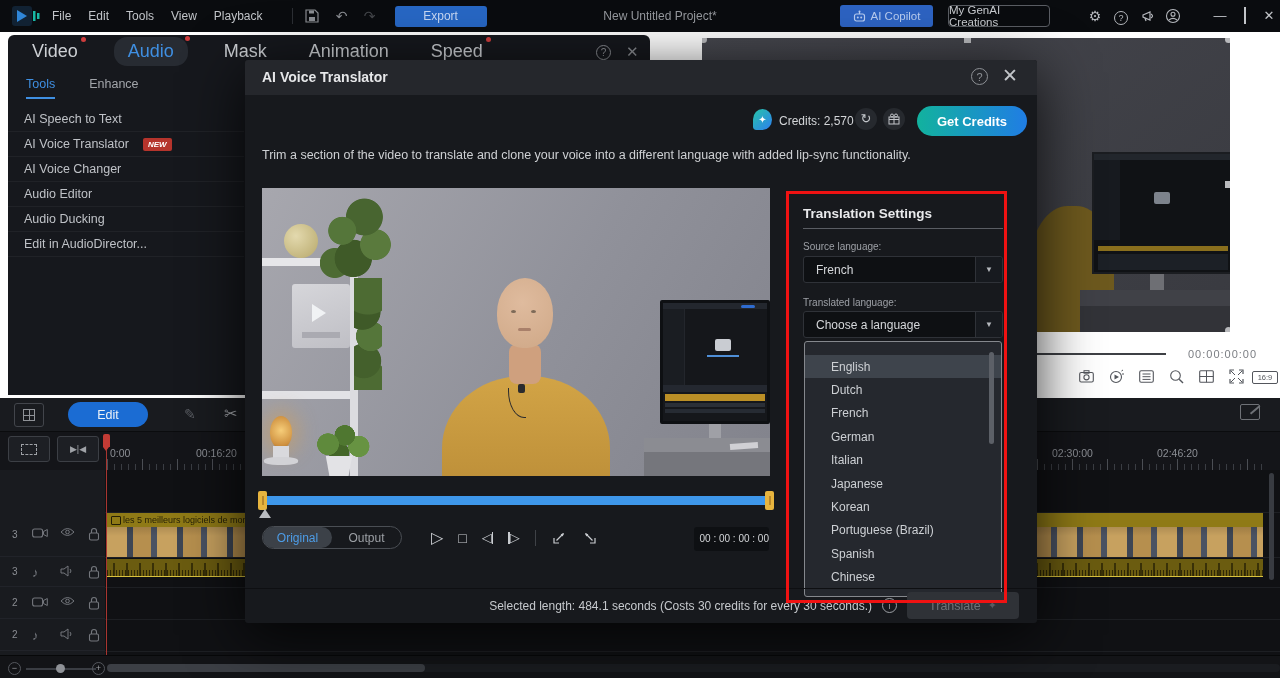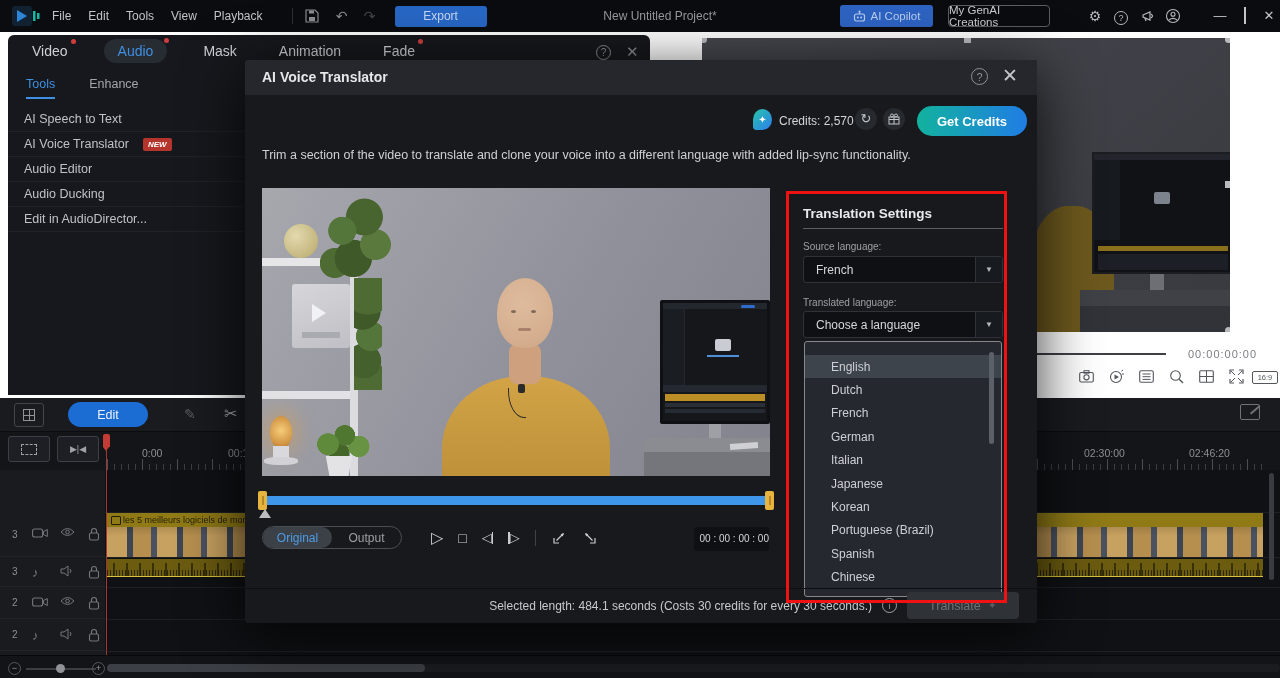--- a/index.html
+++ b/index.html
@@ -18,21 +18,21 @@
   #project-title { position:absolute; left:540px; width:240px; text-align:center; font-size:12px; color:#96999e; top:9px; }
   #copilot-btn { position:absolute; left:840px; top:5px; width:93px; height:22px; background:#2d63c2; border-radius:3px; display:flex; align-items:center; justify-content:center; gap:5px; color:#b9cdf0; font-size:11.5px; }
   #genai-btn { position:absolute; left:948px; top:5px; width:102px; height:22px; border:1px solid #5a5d63; border-radius:4px; display:flex; align-items:center; justify-content:center; color:#c9ccd0; font-size:11.5px; }
   .tr-icon { position:absolute; top:7px; width:18px; height:18px; color:#b5b8bd; font-size:14px; text-align:center; line-height:18px; }
   .win-btn { position:absolute; top:8px; width:16px; height:16px; color:#c2c5c9; font-size:13px; text-align:center; line-height:15px; }
   .restore-box { width:9px; height:9px; border:1px solid #c2c5c9; margin:3px auto; }
 
   
   #audio-panel { position:absolute; left:8px; top:35px; width:642px; height:360px; background:#16181d; border-radius:6px 6px 0 0; }
   #tab-row { position:absolute; left:0; top:0; width:100%; height:32px; display:flex; align-items:center; padding-left:18px; gap:30px; }
-  .tab { position:relative; font-size:14px; color:#cdd0d4; padding:3px 6px; }
+  .tab { position:relative; font-size:18px; color:#cdd0d4; padding:3px 6px; }
   .tab[data-active="true"] { background:#272b32; border-radius:13px; padding:4px 14px; color:#3f8fe2; }
   .tab .dot { display:none; position:absolute; right:-2px; top:-1px; width:5px; height:5px; border-radius:50%; background:#cf3d3d; }
   .tab[data-badge="true"] .dot { display:block; }
   #panel-help { position:absolute; left:588px; top:10px; width:15px; height:15px; border:1px solid #8a8d92; border-radius:50%; color:#8a8d92; font-size:10px; text-align:center; line-height:14px; }
   #panel-close { position:absolute; left:618px; top:8px; color:#8a8d92; font-size:15px; }
   #subtab-row { position:absolute; left:18px; top:42px; display:flex; gap:34px; }
   .subtab { font-size:12.5px; color:#a2a5aa; padding-bottom:6px; }
   .subtab[data-active="true"] { color:#3f8fe2; border-bottom:2px solid #3f8fe2; }
   #tool-list { position:absolute; left:0; top:72px; width:236px; }
   .tool-item { position:relative; height:25px; display:flex; align-items:center; padding-left:16px; font-size:12.5px; color:#bfc2c7; border-bottom:1px solid #202227; }
@@ -60,21 +60,21 @@
   #pen-icon { position:absolute; left:184px; top:8px; color:#5b5e64; font-size:14px; }
   #scissors-icon { position:absolute; left:224px; top:6px; color:#a3a6ab; font-size:16px; }
   #board-pen-icon { position:absolute; left:1240px; top:6px; width:20px; height:16px; border:1px solid #6f7277; border-radius:2px; }
   #board-pen-icon::after { content:""; position:absolute; left:8px; top:4px; width:12px; height:1.5px; background:#6f7277; transform:rotate(-40deg); }
 
   
   #tl-header { position:absolute; left:0; top:432px; width:1280px; height:38px; background:#141519; }
   .tlh-btn { position:absolute; top:4px; width:42px; height:26px; background:#1d1f24; border:1px solid #3c3f45; border-radius:3px; display:flex; align-items:center; justify-content:center; color:#9fa2a7; }
   .dash-rect { width:16px; height:11px; border:1px dashed #9fa2a7; }
   .snap-glyph { font-size:9px; letter-spacing:0; color:#9fa2a7; }
-  .ruler-label { position:absolute; top:15px; font-size:10.5px; color:#8c8f95;margin-left:32px; }
+  .ruler-label { position:absolute; top:15px; font-size:10.5px; color:#8c8f95; }
   .ticks { position:absolute; top:27px; height:11px;
      background:
        repeating-linear-gradient(90deg,#4b4e54 0 1px,transparent 1px 35px),
        repeating-linear-gradient(90deg,#3a3d43 0 1px,transparent 1px 7px);
      background-size:100% 11px,100% 6px; background-position:0 0,0 5px; background-repeat:no-repeat; }
 
   
   #tracks { position:absolute; left:0; top:470px; width:1280px; height:185px; background:#101114; }
   #track-heads { position:absolute; left:0; top:0; width:105px; height:185px; background:#191b1f; }
   .track-row { position:absolute; left:0; width:105px; display:flex; align-items:center; gap:12px; padding-left:12px; border-bottom:1px solid #212329; color:#74777d; }
@@ -242,38 +242,42 @@
       </div>
         <div class="tab" data-badge="false" data-active="false">
         <span>Mask</span>
         
       </div>
         <div class="tab" data-badge="false" data-active="false">
         <span>Animation</span>
         
       </div>
         <div class="tab" data-badge="true" data-active="false">
-        <span>Fade</span>
+        <span>Speed</span>
         <span class="dot"></span>
       </div>
       </div>
     <div id="panel-help">?</div>
     <div id="panel-close">✕</div>
     <div id="subtab-row">
         <div class="subtab" data-active="true"><span>Tools</span></div>
         <div class="subtab" data-active="false"><span>Enhance</span></div>
       </div>
     <div id="tool-list">
         <div class="tool-item" data-active="false" data-badge="">
         <span>AI Speech to Text</span>
 
       </div>
         <div class="tool-item" data-active="false" data-badge="NEW">
         <span>AI Voice Translator</span>
         <span class="tool-badge">NEW</span>
+      </div>
+        <div class="tool-item" data-active="false" data-badge="">
+        <span>AI Voice Changer</span>
+
       </div>
         <div class="tool-item" data-active="false" data-badge="">
         <span>Audio Editor</span>
 
       </div>
         <div class="tool-item" data-active="false" data-badge="">
         <span>Audio Ducking</span>
 
       </div>
         <div class="tool-item" data-active="false" data-badge="">

